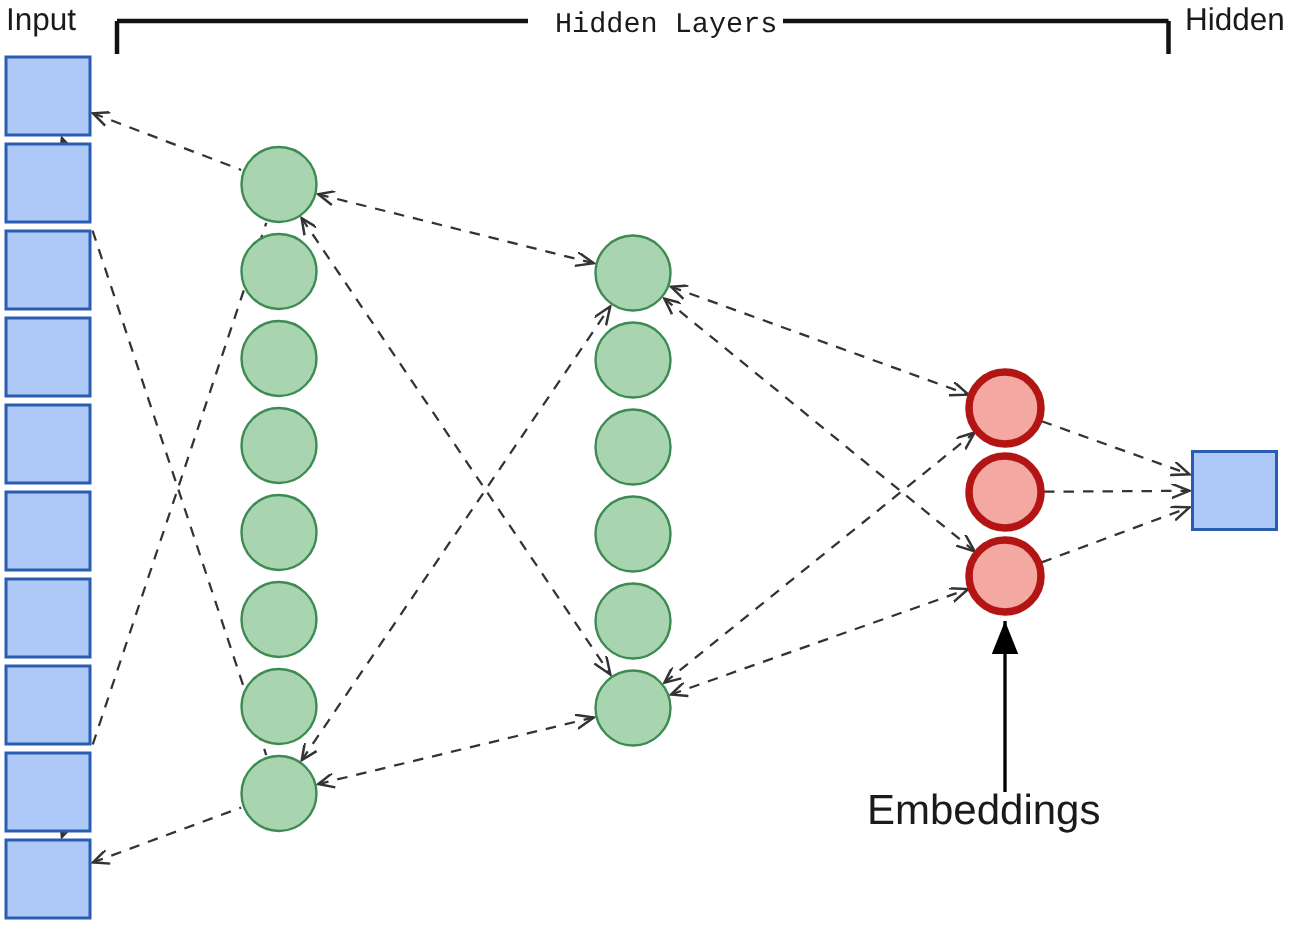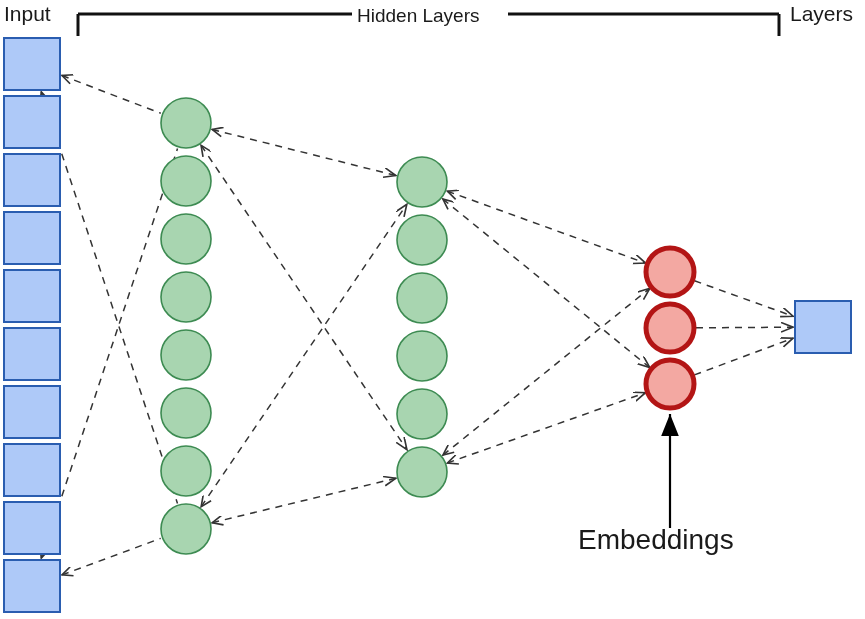--- a/index.html
+++ b/index.html
@@ -3,21 +3,21 @@
 <meta charset="utf-8">
 <style>
   html,body{margin:0;padding:0;background:#ffffff;}
   body{width:865px;height:619px;overflow:hidden;
        font-family:"Liberation Sans","DejaVu Sans",sans-serif;color:#1a1a1a;}
   #stage{position:relative;width:717px;height:619px;border-radius:18px;}
   #svg{position:absolute;left:0;top:0;width:865px;height:619px;}
   .lbl{position:absolute;white-space:nowrap;}
   #lbl-input{left:4px;top:2px;font-size:21px;}
   #lbl-output{left:790px;top:2px;font-size:21px;}
-  #lbl-hidden{left:353px;top:5px;font-size:19px;background:#ffffff;padding:0 4px;}
+  #lbl-hidden{left:366px;top:5px;font-size:19px;background:#ffffff;padding:0 4px;font-family:Liberation Mono, monospace;}
   #lbl-emb{left:578px;top:524px;font-size:28px;}
 </style>
 </head>
 <body>
 
 <div id="stage">
 
   <svg id="svg" viewBox="0 0 865 619">
     <defs>
       <marker id="ah" markerWidth="9" markerHeight="9" refX="8" refY="3.2" orient="auto" markerUnits="strokeWidth">
@@ -84,15 +84,15 @@
         <line x1="508" y1="14" x2="779" y2="14" stroke="#111111" stroke-width="3"></line>
         <line x1="779" y1="14" x2="779" y2="36" stroke="#111111" stroke-width="3"></line>
       </g>
     <g id="g-annot">
         <line x1="670" y1="528" x2="670" y2="414" stroke="#000000" stroke-width="2.2" marker-end="url(#solidarrow)"></line>
       </g>
   </svg>
 
   <div class="lbl" id="lbl-input">Input</div>
   <div class="lbl" id="lbl-hidden">Hidden Layers</div>
-  <div class="lbl" id="lbl-output">Layers</div>
+  <div class="lbl" id="lbl-output">Hidden</div>
   <div class="lbl" id="lbl-emb">Embeddings</div>
 </div>
 
 </body></html>

